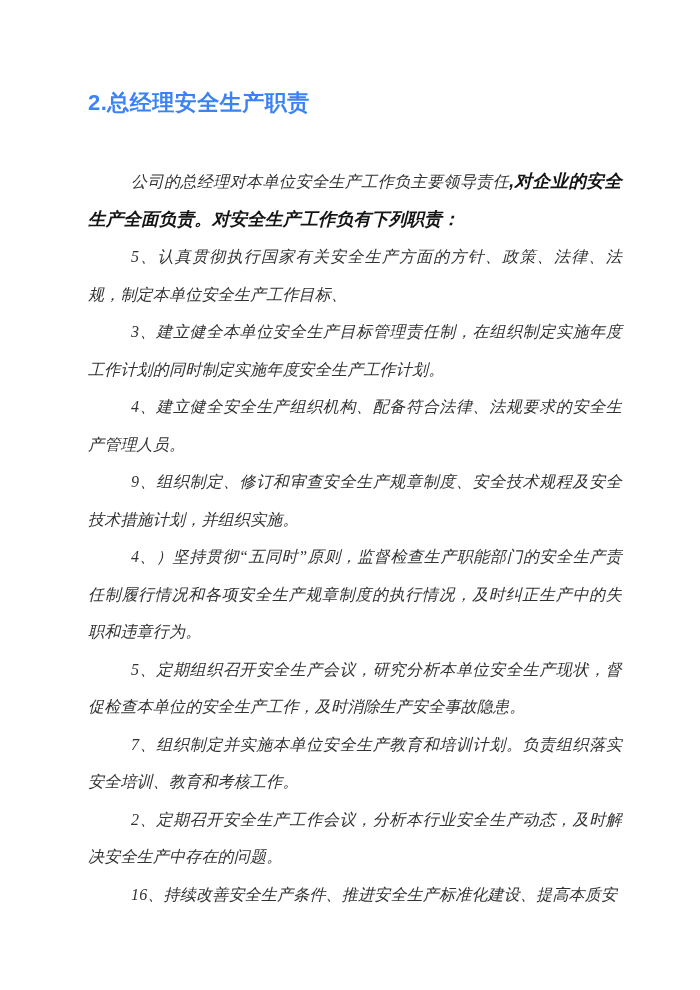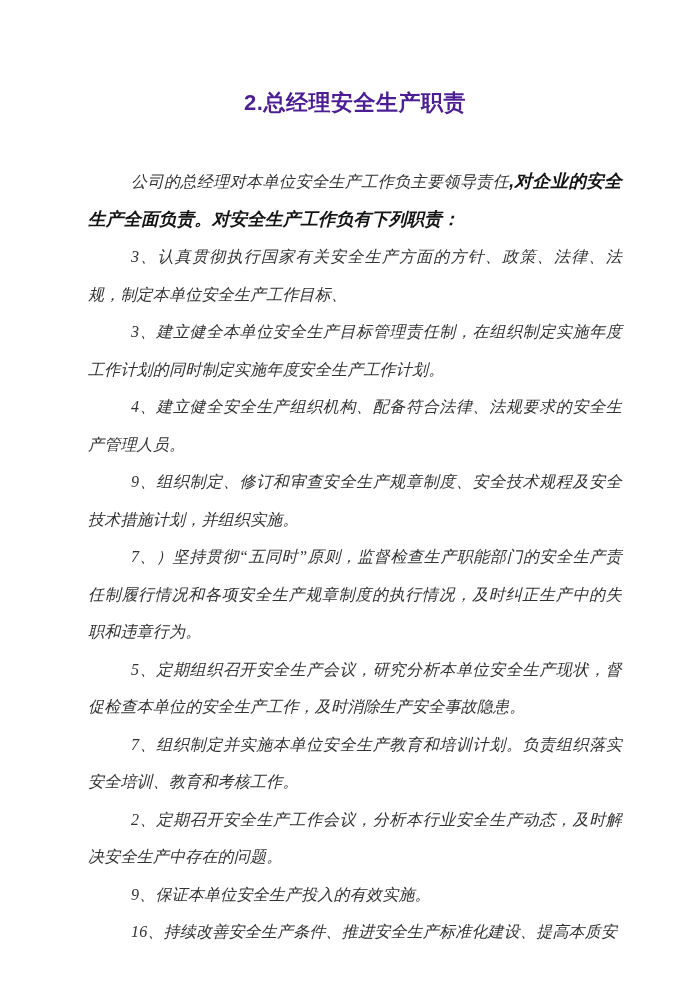--- a/index.html
+++ b/index.html
@@ -13,26 +13,26 @@
     height: 990px;
     box-sizing: border-box;
     background: #ffffff;
     padding: 90px 78px 0 88px;
     overflow: hidden;
     font-family: "Liberation Serif", "DejaVu Serif", serif;
     color: #323232;
   }
   .doc-title {
     margin: 0;
-    text-align: center;
+    text-align: left;
     font-family: "Liberation Sans", "DejaVu Sans", sans-serif;
     font-size: 22px;
     font-weight: 700;
     line-height: 26px;
-    color: #4c1d95;
+    color: #3b82f6;
     letter-spacing: 0.5px;
   }
   .doc-body {
     margin-top: 47px;
     font-size: 16px;
     line-height: 37.5px;
     letter-spacing: 0.2px;
     text-align: justify;
   }
   .para {
@@ -52,24 +52,23 @@
 </style>
 </head>
 <body>
 
 <div class="page">
   <h1 class="doc-title">2.总经理安全生产职责</h1>
 
   <div class="doc-body">
     <p class="para"><span class="lead">公司的总经理对本单位安全生产工作负主要领导责任</span><span class="emphasis">,对企业的安全生产全面负责。对安全生产工作负有下列职责：</span></p>
 
-    <p class="para">3、认真贯彻执行国家有关安全生产方面的方针、政策、法律、法规，制定本单位安全生产工作目标、</p>
+    <p class="para">5、认真贯彻执行国家有关安全生产方面的方针、政策、法律、法规，制定本单位安全生产工作目标、</p>
     <p class="para">3、建立健全本单位安全生产目标管理责任制，在组织制定实施年度工作计划的同时制定实施年度安全生产工作计划。</p>
     <p class="para">4、建立健全安全生产组织机构、配备符合法律、法规要求的安全生产管理人员。</p>
     <p class="para">9、组织制定、修订和审查安全生产规章制度、安全技术规程及安全技术措施计划，并组织实施。</p>
-    <p class="para">7、）坚持贯彻“五同时”原则，监督检查生产职能部门的安全生产责任制履行情况和各项安全生产规章制度的执行情况，及时纠正生产中的失职和违章行为。</p>
+    <p class="para">4、）坚持贯彻“五同时”原则，监督检查生产职能部门的安全生产责任制履行情况和各项安全生产规章制度的执行情况，及时纠正生产中的失职和违章行为。</p>
     <p class="para">5、定期组织召开安全生产会议，研究分析本单位安全生产现状，督促检查本单位的安全生产工作，及时消除生产安全事故隐患。</p>
     <p class="para">7、组织制定并实施本单位安全生产教育和培训计划。负责组织落实安全培训、教育和考核工作。</p>
     <p class="para">2、定期召开安全生产工作会议，分析本行业安全生产动态，及时解决安全生产中存在的问题。</p>
-    <p class="para">9、保证本单位安全生产投入的有效实施。</p>
     <p class="para">16、持续改善安全生产条件、推进安全生产标准化建设、提高本质安</p>
   </div>
 </div>
 
 </body></html>

